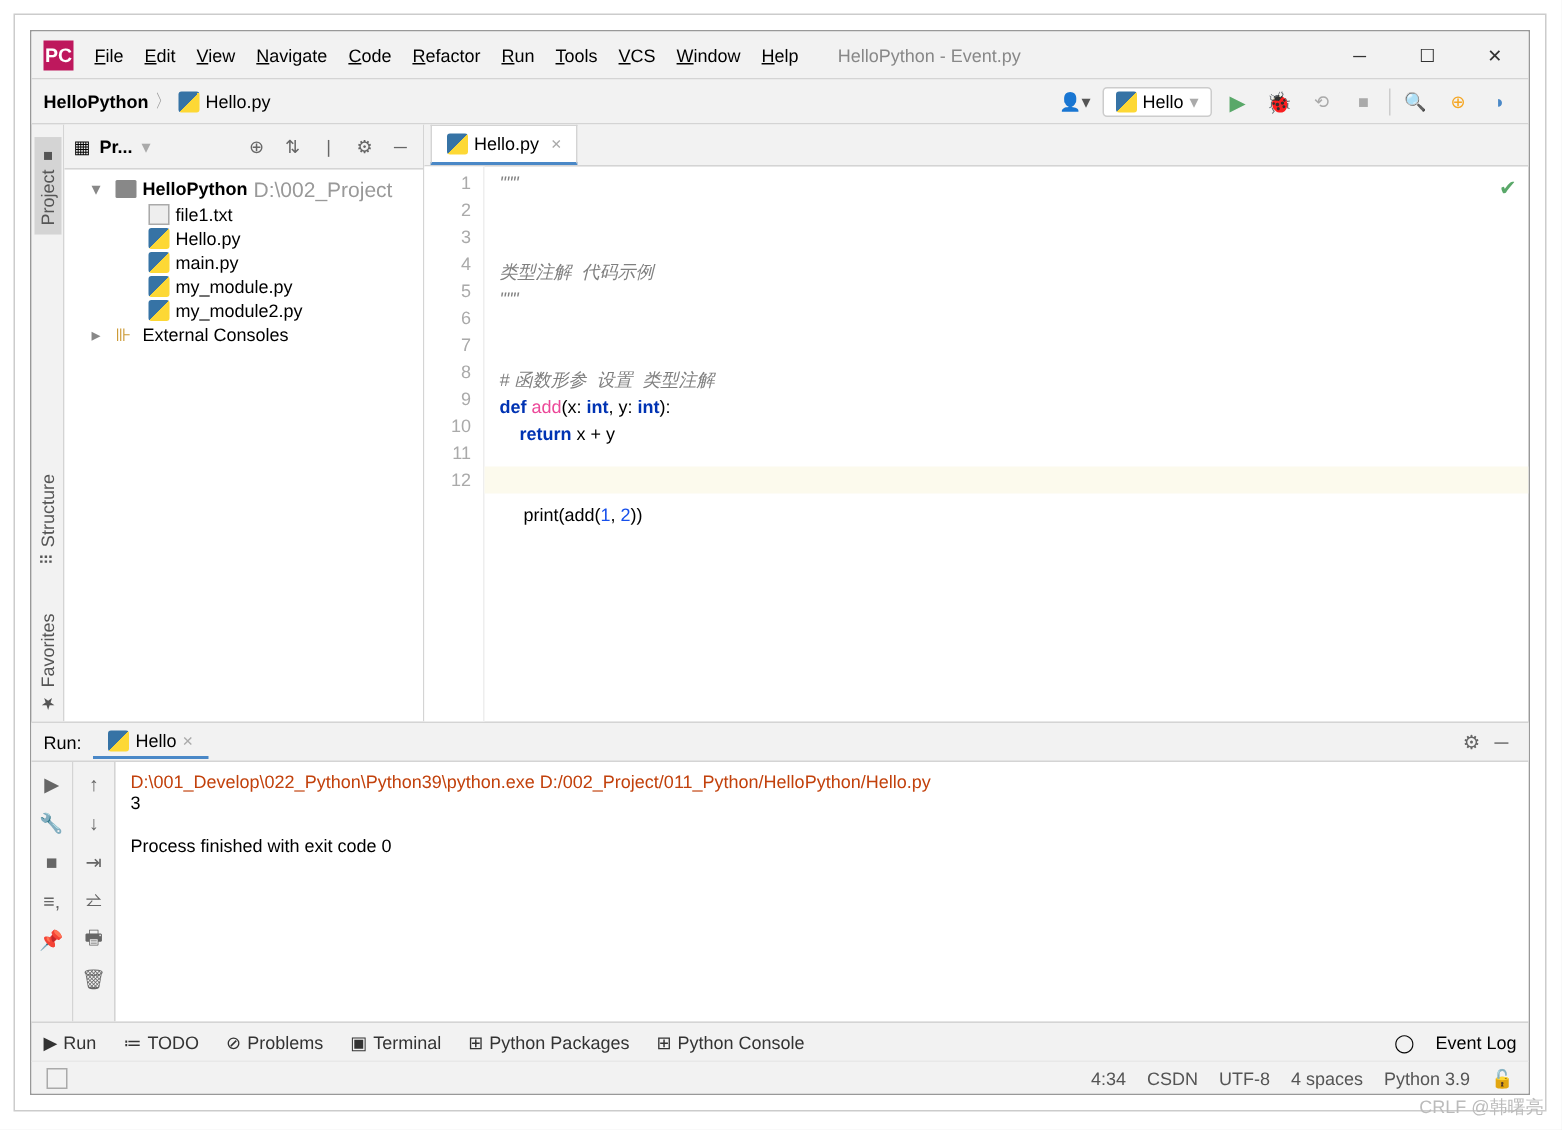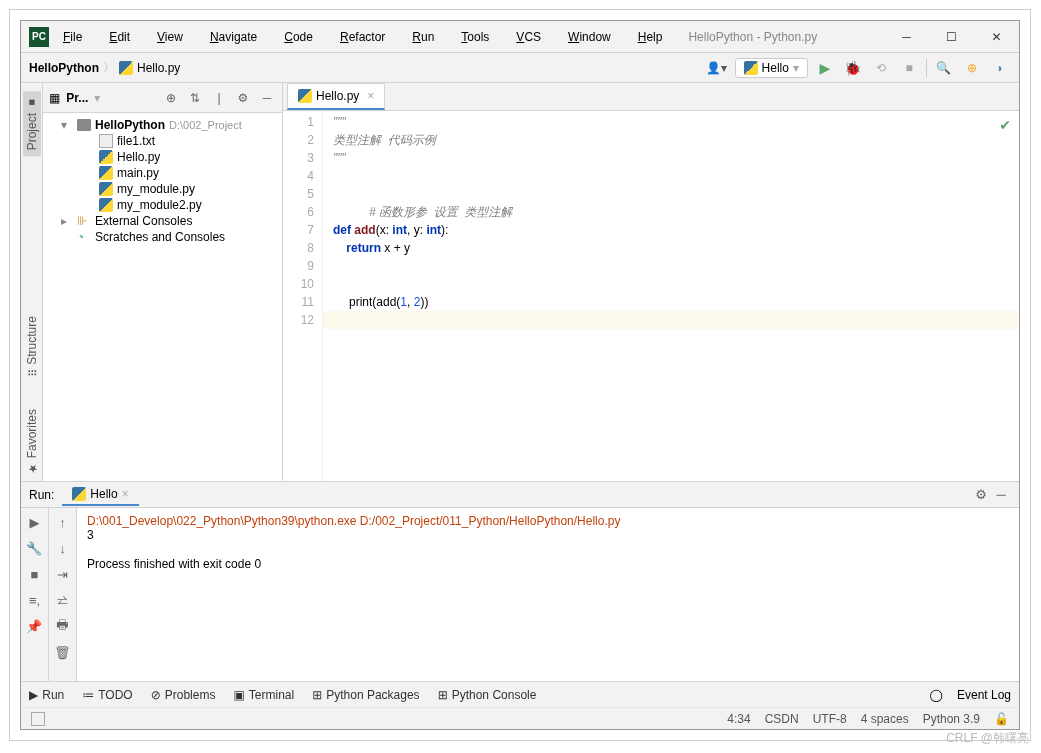--- a/index.html
+++ b/index.html
@@ -1,20 +1,20 @@
 <!DOCTYPE html>
 <html><head>
 <meta charset="utf-8">
 <style>
 * { margin:0; padding:0; box-sizing:border-box; font-family:"Segoe UI",Arial,sans-serif; font-size:12px; }
 body { background:#fff; width:1041px; height:753px; position:relative; }
 .window { position:absolute; left:20px; top:20px; width:1000px; height:710px; border:1px solid #999; box-shadow:0 0 0 10px #fff,0 0 0 11px #ccc; background:#f2f2f2; display:flex; flex-direction:column; }
 .titlebar { height:32px; display:flex; align-items:center; background:#f2f2f2; border-bottom:1px solid #d4d4d4; }
-.app-icon { width:20px; height:20px; background:#14532d; color:#fff; display:flex; align-items:center; justify-content:center; font-size:10px; font-weight:bold; margin:0 8px; }
-.menu { display:flex; gap:15px; }
+.app-icon { width:20px; height:20px; background:#be185d; color:#fff; display:flex; align-items:center; justify-content:center; font-size:13px; font-weight:bold; margin:0 8px; }
+.menu { display:flex; gap:2px; }
 .menu span { padding:4px 6px; cursor:pointer; }
 .menu span u { text-decoration:underline; }
 .wintitle { color:#888; margin-left:20px; }
 .winbtns { margin-left:auto; display:flex; }
 .winbtn { width:45px; height:30px; display:flex; align-items:center; justify-content:center; color:#333; }
 .navbar { height:30px; display:flex; align-items:center; background:#f2f2f2; border-bottom:1px solid #d4d4d4; padding:0 8px; }
 .breadcrumb { display:flex; align-items:center; gap:4px; font-weight:bold; }
 .breadcrumb .sep { color:#999; font-weight:normal; }
 .breadcrumb .file { font-weight:normal; display:flex; align-items:center; gap:4px; }
 .pyicon { width:14px; height:14px; background:linear-gradient(135deg,#3673a5 50%,#fdd835 50%); border-radius:2px; display:inline-block; }
@@ -34,35 +34,35 @@
 .proj-header { height:30px; display:flex; align-items:center; padding:0 6px; gap:6px; border-bottom:1px solid #d4d4d4; background:#f2f2f2; }
 .proj-header .title { font-weight:bold; }
 .proj-header .hbtn { width:18px; height:18px; display:flex; align-items:center; justify-content:center; color:#666; }
 .tree { padding:4px 0; overflow:hidden; }
 .tree-row { display:flex; align-items:center; gap:4px; padding:1px 4px; white-space:nowrap; }
 .tree-row .arrow { width:12px; color:#888; }
 .tree-row.lvl1 { padding-left:18px; }
 .tree-row.lvl2 { padding-left:40px; }
 .tree-row .name { }
 .tree-row.bold .name { font-weight:bold; }
-.tree-row .path { color:#999; font-size:11px; }
+.tree-row .path { color:#999; font-size:14px; }
 .editor { flex:1; display:flex; flex-direction:column; background:#fff; }
 .tabbar { height:28px; display:flex; align-items:flex-end; background:#f2f2f2; border-bottom:1px solid #d4d4d4; }
 .tab { padding:5px 10px; background:#fff; border:1px solid #d4d4d4; border-bottom:2px solid #4a88c7; display:flex; align-items:center; gap:4px; margin-left:4px; }
 .tab .close { color:#aaa; margin-left:4px; }
 .code { flex:1; display:flex; font-family:Consolas,monospace; font-size:13px; position:relative; }
 .gutter { width:40px; text-align:right; color:#aaa; padding:2px 8px 2px 0; background:#fff; border-right:1px solid #eee; }
 .gutter div { height:18px; line-height:18px; }
 .lines { flex:1; padding:2px 0 2px 10px; position:relative; }
 .lines div { height:18px; line-height:18px; white-space:pre; }
 .kw { color:#0033b3; font-weight:bold; }
 .str { color:#808080; font-style:italic; }
-.cmt { color:#808080; font-style:italic;margin-left:36px; }
+.cmt { color:#808080; font-style:italic; }
 .num { color:#1750eb; }
-.fn { color:#7f1d1d;font-weight:bold; }
+.fn { color:#ec4899; }
 .current-line { background:#fcfaed; position:absolute; left:0; right:0; height:18px; top:200px; z-index:0; }
 .checkmark { position:absolute; right:8px; top:6px; color:#59a869; font-size:14px; }
 .run-panel { height:200px; display:flex; flex-direction:column; background:#fff; border-top:1px solid #d4d4d4; }
 .run-header { height:26px; display:flex; align-items:center; background:#f2f2f2; border-bottom:1px solid #d4d4d4; padding:0 8px; }
 .run-header .lbl { margin-right:8px; }
 .run-tab { padding:3px 10px; border-bottom:2px solid #4a88c7; display:flex; align-items:center; gap:4px; }
 .run-body { flex:1; display:flex; }
 .run-tools { width:28px; background:#f2f2f2; border-right:1px solid #d4d4d4; display:flex; flex-direction:column; align-items:center; padding:4px 0; gap:6px; }
 .run-tools2 { width:28px; background:#f2f2f2; border-right:1px solid #d4d4d4; display:flex; flex-direction:column; align-items:center; padding:4px 0; gap:6px; }
 .tool { width:20px; height:20px; display:flex; align-items:center; justify-content:center; color:#666; font-size:13px; }
@@ -92,21 +92,21 @@
         <span><u>V</u>iew</span>
         <span><u>N</u>avigate</span>
         <span><u>C</u>ode</span>
         <span><u>R</u>efactor</span>
         <span><u>R</u>un</span>
         <span><u>T</u>ools</span>
         <span><u>V</u>CS</span>
         <span><u>W</u>indow</span>
         <span><u>H</u>elp</span>
       </div>
-    <div class="wintitle">HelloPython - Python.py</div>
+    <div class="wintitle">HelloPython - Event.py</div>
     <div class="winbtns">
       <div class="winbtn">─</div>
       <div class="winbtn">☐</div>
       <div class="winbtn">✕</div>
     </div>
   </div>
 
   <div class="navbar">
     <div class="breadcrumb">
       <span>HelloPython</span>
@@ -186,25 +186,20 @@
               <span class="arrow"></span>
               <span class="pyicon"></span>
               <span class="name">my_module2.py</span>
             </div>
           </div>
         <div class="tree-row lvl1">
             <span class="arrow">▸</span>
             <span class="libicon"></span>
             <span class="name">External Consoles</span>
           </div>
-        <div class="tree-row lvl1">
-            <span class="arrow"></span>
-            <span class="libicon scricon"></span>
-            <span class="name">Scratches and Consoles</span>
-          </div>
       </div>
     </div>
 
     <div class="editor">
       <div class="tabbar">
         <div class="tab">
             <span class="pyicon"></span>
             <span>Hello.py</span>
             <span class="close">×</span>
           </div>
@@ -220,21 +215,21 @@
             <div>7</div>
             <div>8</div>
             <div>9</div>
             <div>10</div>
             <div>11</div>
             <div>12</div>
           </div>
         <div class="lines" id="lines">
           <div class="current-line"></div>
         <div style="position: relative; z-index: 1;"><span class="str">"""</span></div>
-            <div style="position: relative; z-index: 1;"><span class="str">类型注解  代码示例</span></div>
+            <div style="position: relative; z-index: 1; margin-top: 41px;"><span class="str">类型注解  代码示例</span></div>
             <div style="position: relative; z-index: 1;"><span class="str">"""</span></div>
             <div style="position: relative; z-index: 1;"></div>
             <div style="position: relative; z-index: 1;"></div>
             <div style="position: relative; z-index: 1;"><span class="cmt"># 函数形参  设置  类型注解</span></div>
             <div style="position: relative; z-index: 1;"><span class="kw">def</span> <span class="fn">add</span>(x: <span class="kw">int</span>, y: <span class="kw">int</span>):</div>
             <div style="position: relative; z-index: 1;">    <span class="kw">return</span> x + y</div>
             <div style="position: relative; z-index: 1;"></div>
             <div style="position: relative; z-index: 1;"></div>
             <div style="position: relative; z-index: 1; padding-left: 16px;">print(add(<span class="num">1</span>, <span class="num">2</span>))</div>
             <div style="position: relative; z-index: 1;"></div>

